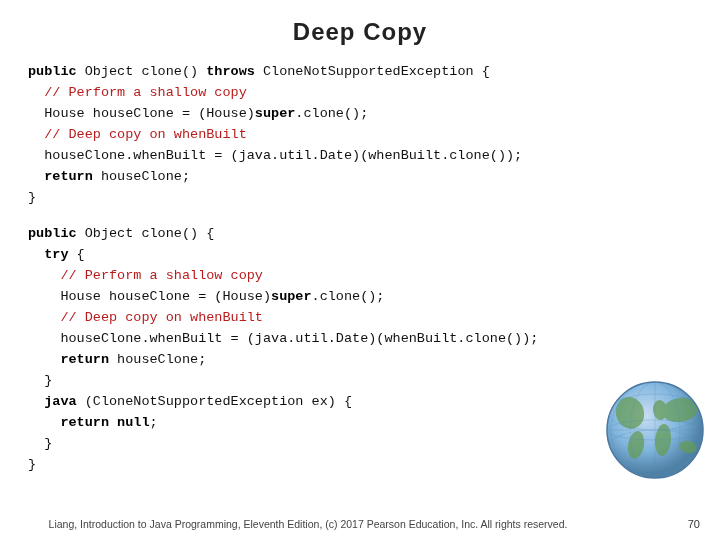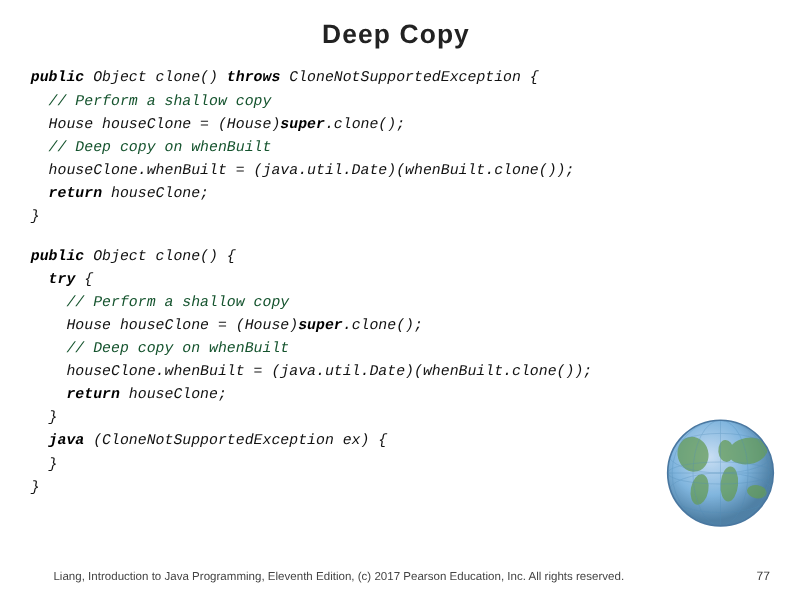--- a/index.html
+++ b/index.html
@@ -25,30 +25,29 @@
     .code-section {
       padding: 6px 28px 0 28px;
       font-family: 'Courier New', Courier, monospace;
       font-size: 13.5px;
       line-height: 1.55;
       color: #111;
     }
 
     .code-block {
       margin-bottom: 16px;
-      font-style: italic;
     }
 
     .kw {
       font-weight: bold;
       color: #000;
     }
 
     .comment {
-      color: #14532d;
+      color: #b91c1c;
     }
 
     .globe-container {
       position: absolute;
       right: 10px;
       bottom: 55px;
       width: 110px;
       height: 110px;
       opacity: 0.85;
     }
@@ -104,20 +103,21 @@
   <div class="code-block" style="margin-top:10px;">
     <div><span class="kw">public</span> Object clone() {</div>
     <div>&nbsp;&nbsp;<span class="kw">try</span> {</div>
     <div>&nbsp;&nbsp;&nbsp;&nbsp;<span class="comment">// Perform a shallow copy</span></div>
     <div>&nbsp;&nbsp;&nbsp;&nbsp;House houseClone = (House)<span class="kw">super</span>.clone();</div>
     <div>&nbsp;&nbsp;&nbsp;&nbsp;<span class="comment">// Deep copy on whenBuilt</span></div>
     <div>&nbsp;&nbsp;&nbsp;&nbsp;houseClone.whenBuilt = (java.util.Date)(whenBuilt.clone());</div>
     <div>&nbsp;&nbsp;&nbsp;&nbsp;<span class="kw">return</span> houseClone;</div>
     <div>&nbsp;&nbsp;}</div>
     <div>&nbsp;&nbsp;<span class="kw">java</span> (CloneNotSupportedException ex) {</div>
+    <div>&nbsp;&nbsp;&nbsp;&nbsp;<span class="kw">return null</span>;</div>
     <div>&nbsp;&nbsp;}</div>
     <div>}</div>
   </div>
 </div>
 
 <div class="globe-container">
   <svg class="globe-svg" viewBox="0 0 110 110" xmlns="http://www.w3.org/2000/svg">
     <defs>
       <radialGradient id="globeGrad" cx="40%" cy="35%" r="60%">
         <stop offset="0%" stop-color="#b8d4f0"></stop>
@@ -152,14 +152,14 @@
       <ellipse cx="55" cy="37" rx="48" ry="18"></ellipse>
       <ellipse cx="55" cy="73" rx="48" ry="18"></ellipse>
       <ellipse cx="55" cy="55" rx="48" ry="10"></ellipse>
     </g>
     <circle cx="55" cy="55" r="48" fill="none" stroke="#2a6090" stroke-width="1.5"></circle>
   </svg>
 </div>
 
 <div class="footer">
   <span class="footer-text">Liang, Introduction to Java Programming, Eleventh Edition, (c) 2017 Pearson Education, Inc. All rights reserved.</span>
-  <span class="footer-page">77</span>
+  <span class="footer-page">70</span>
 </div>
 
 </body></html>

